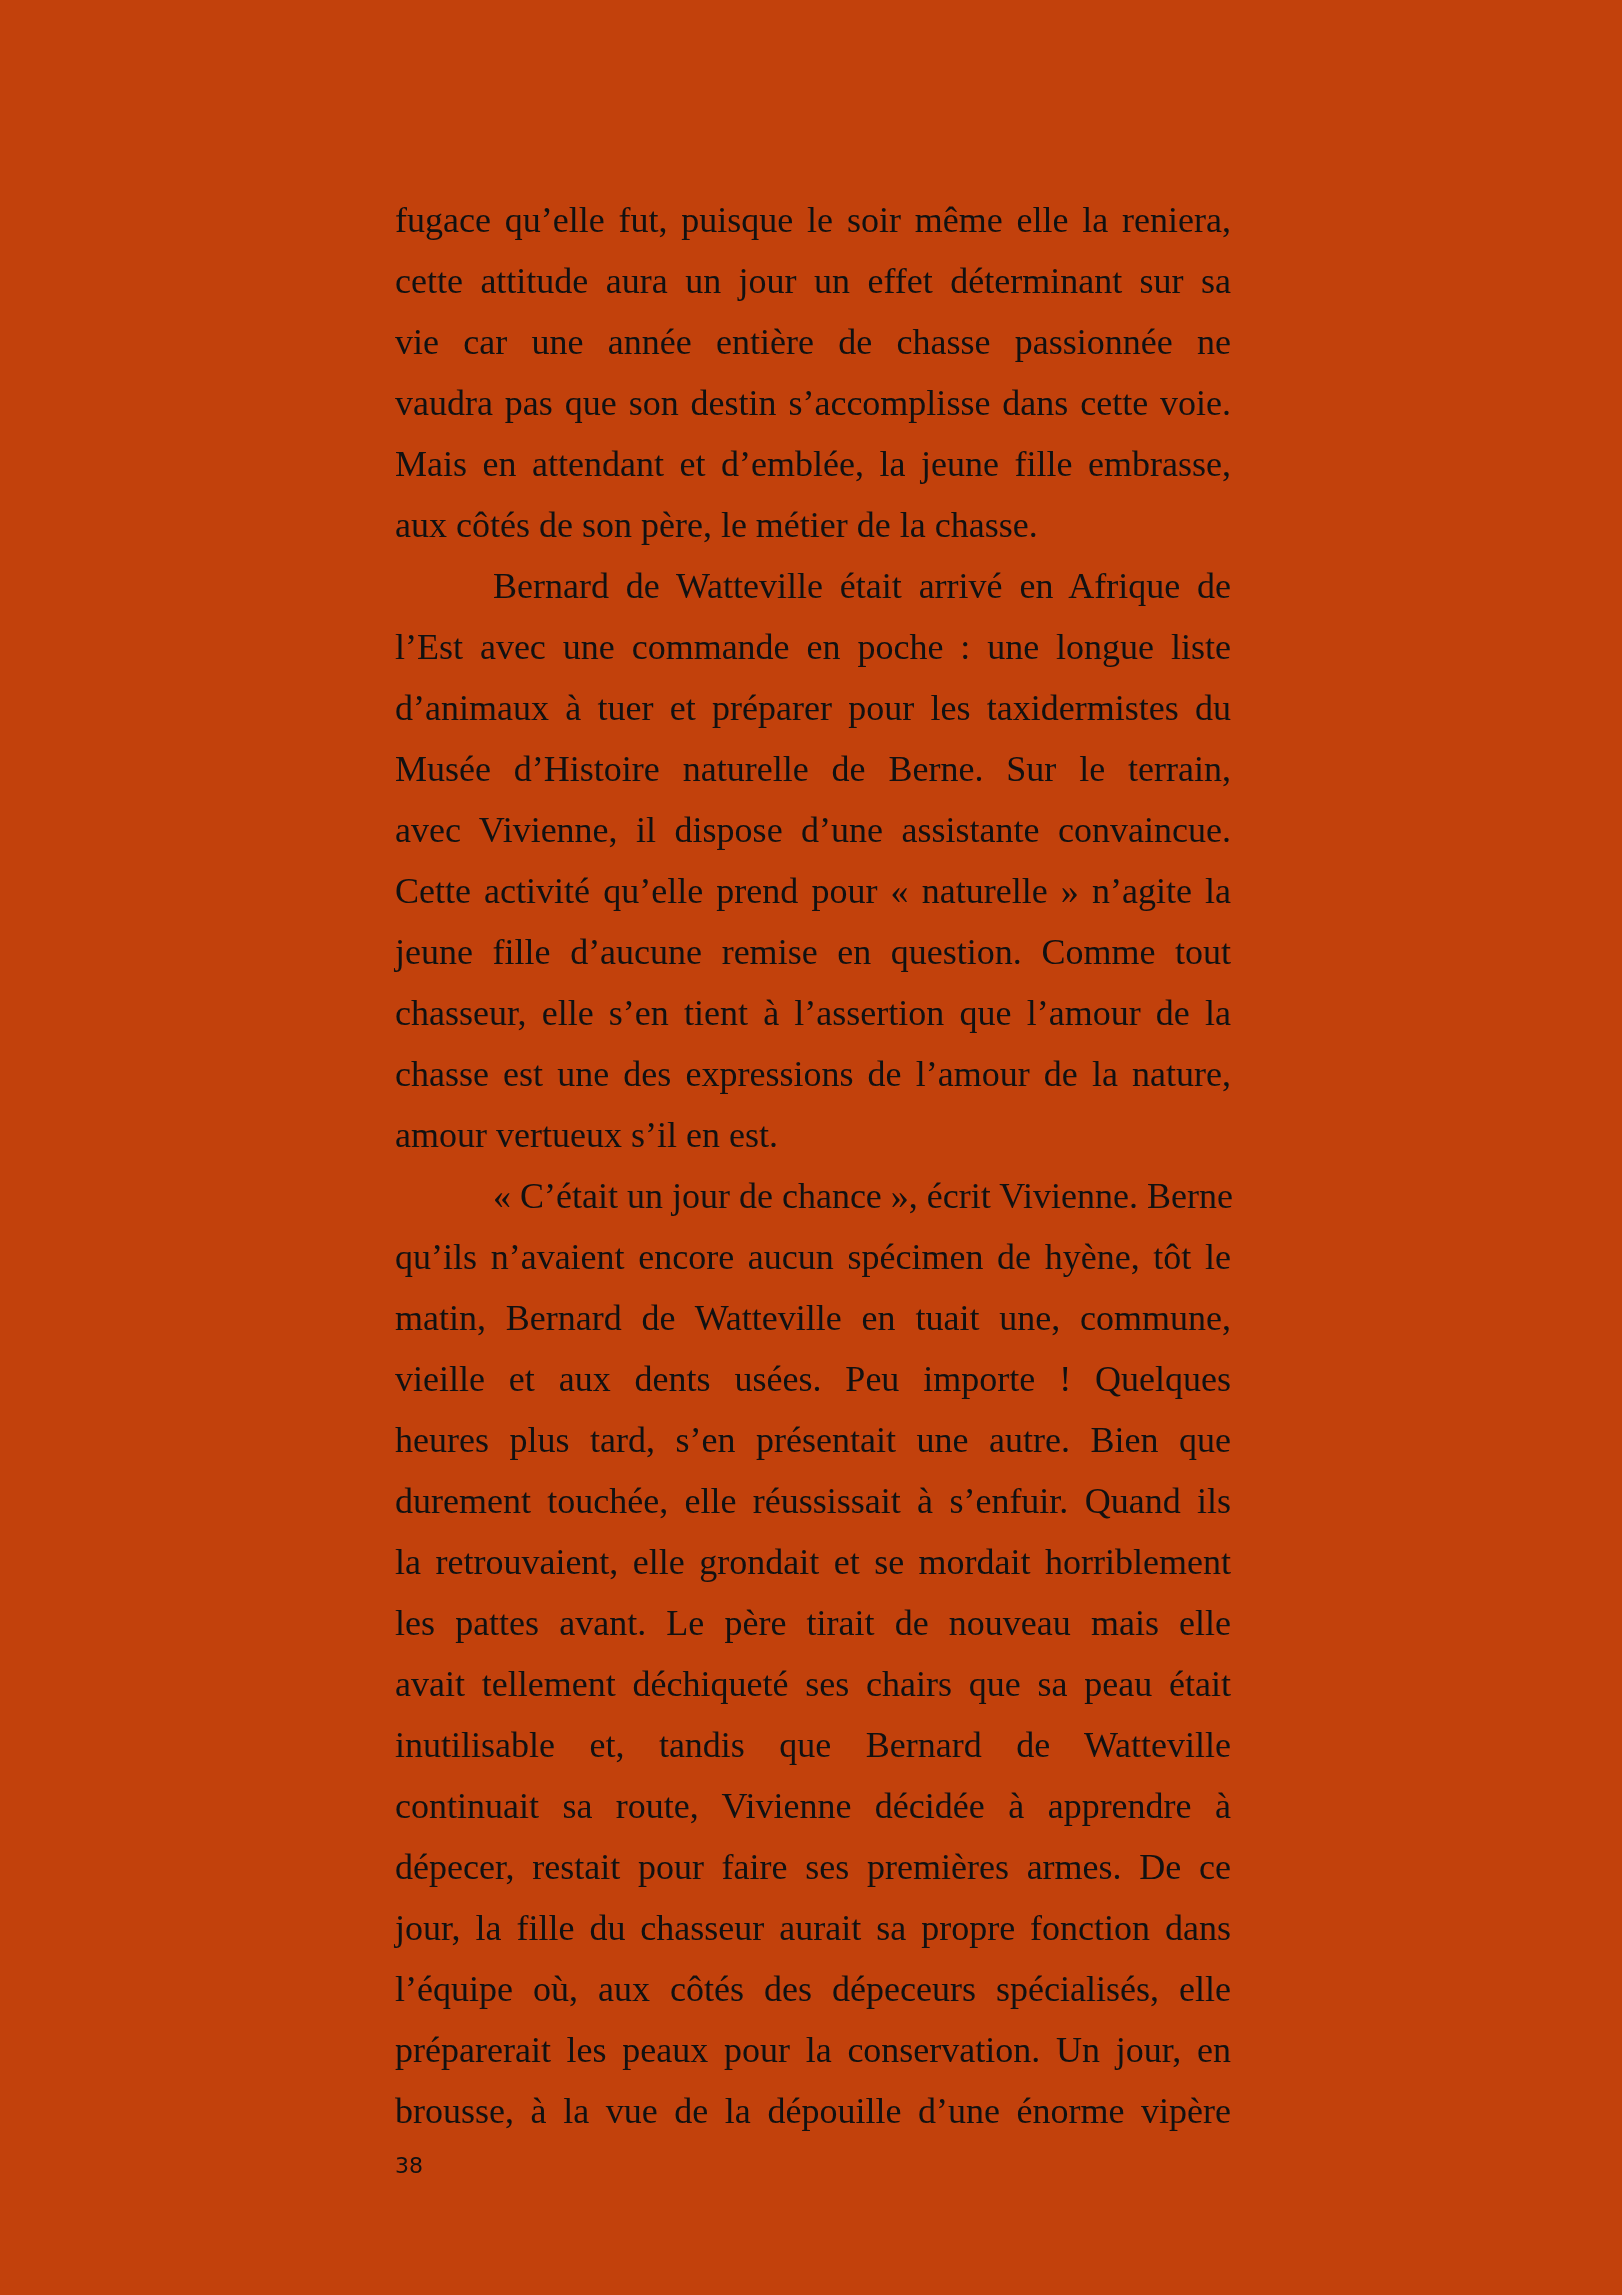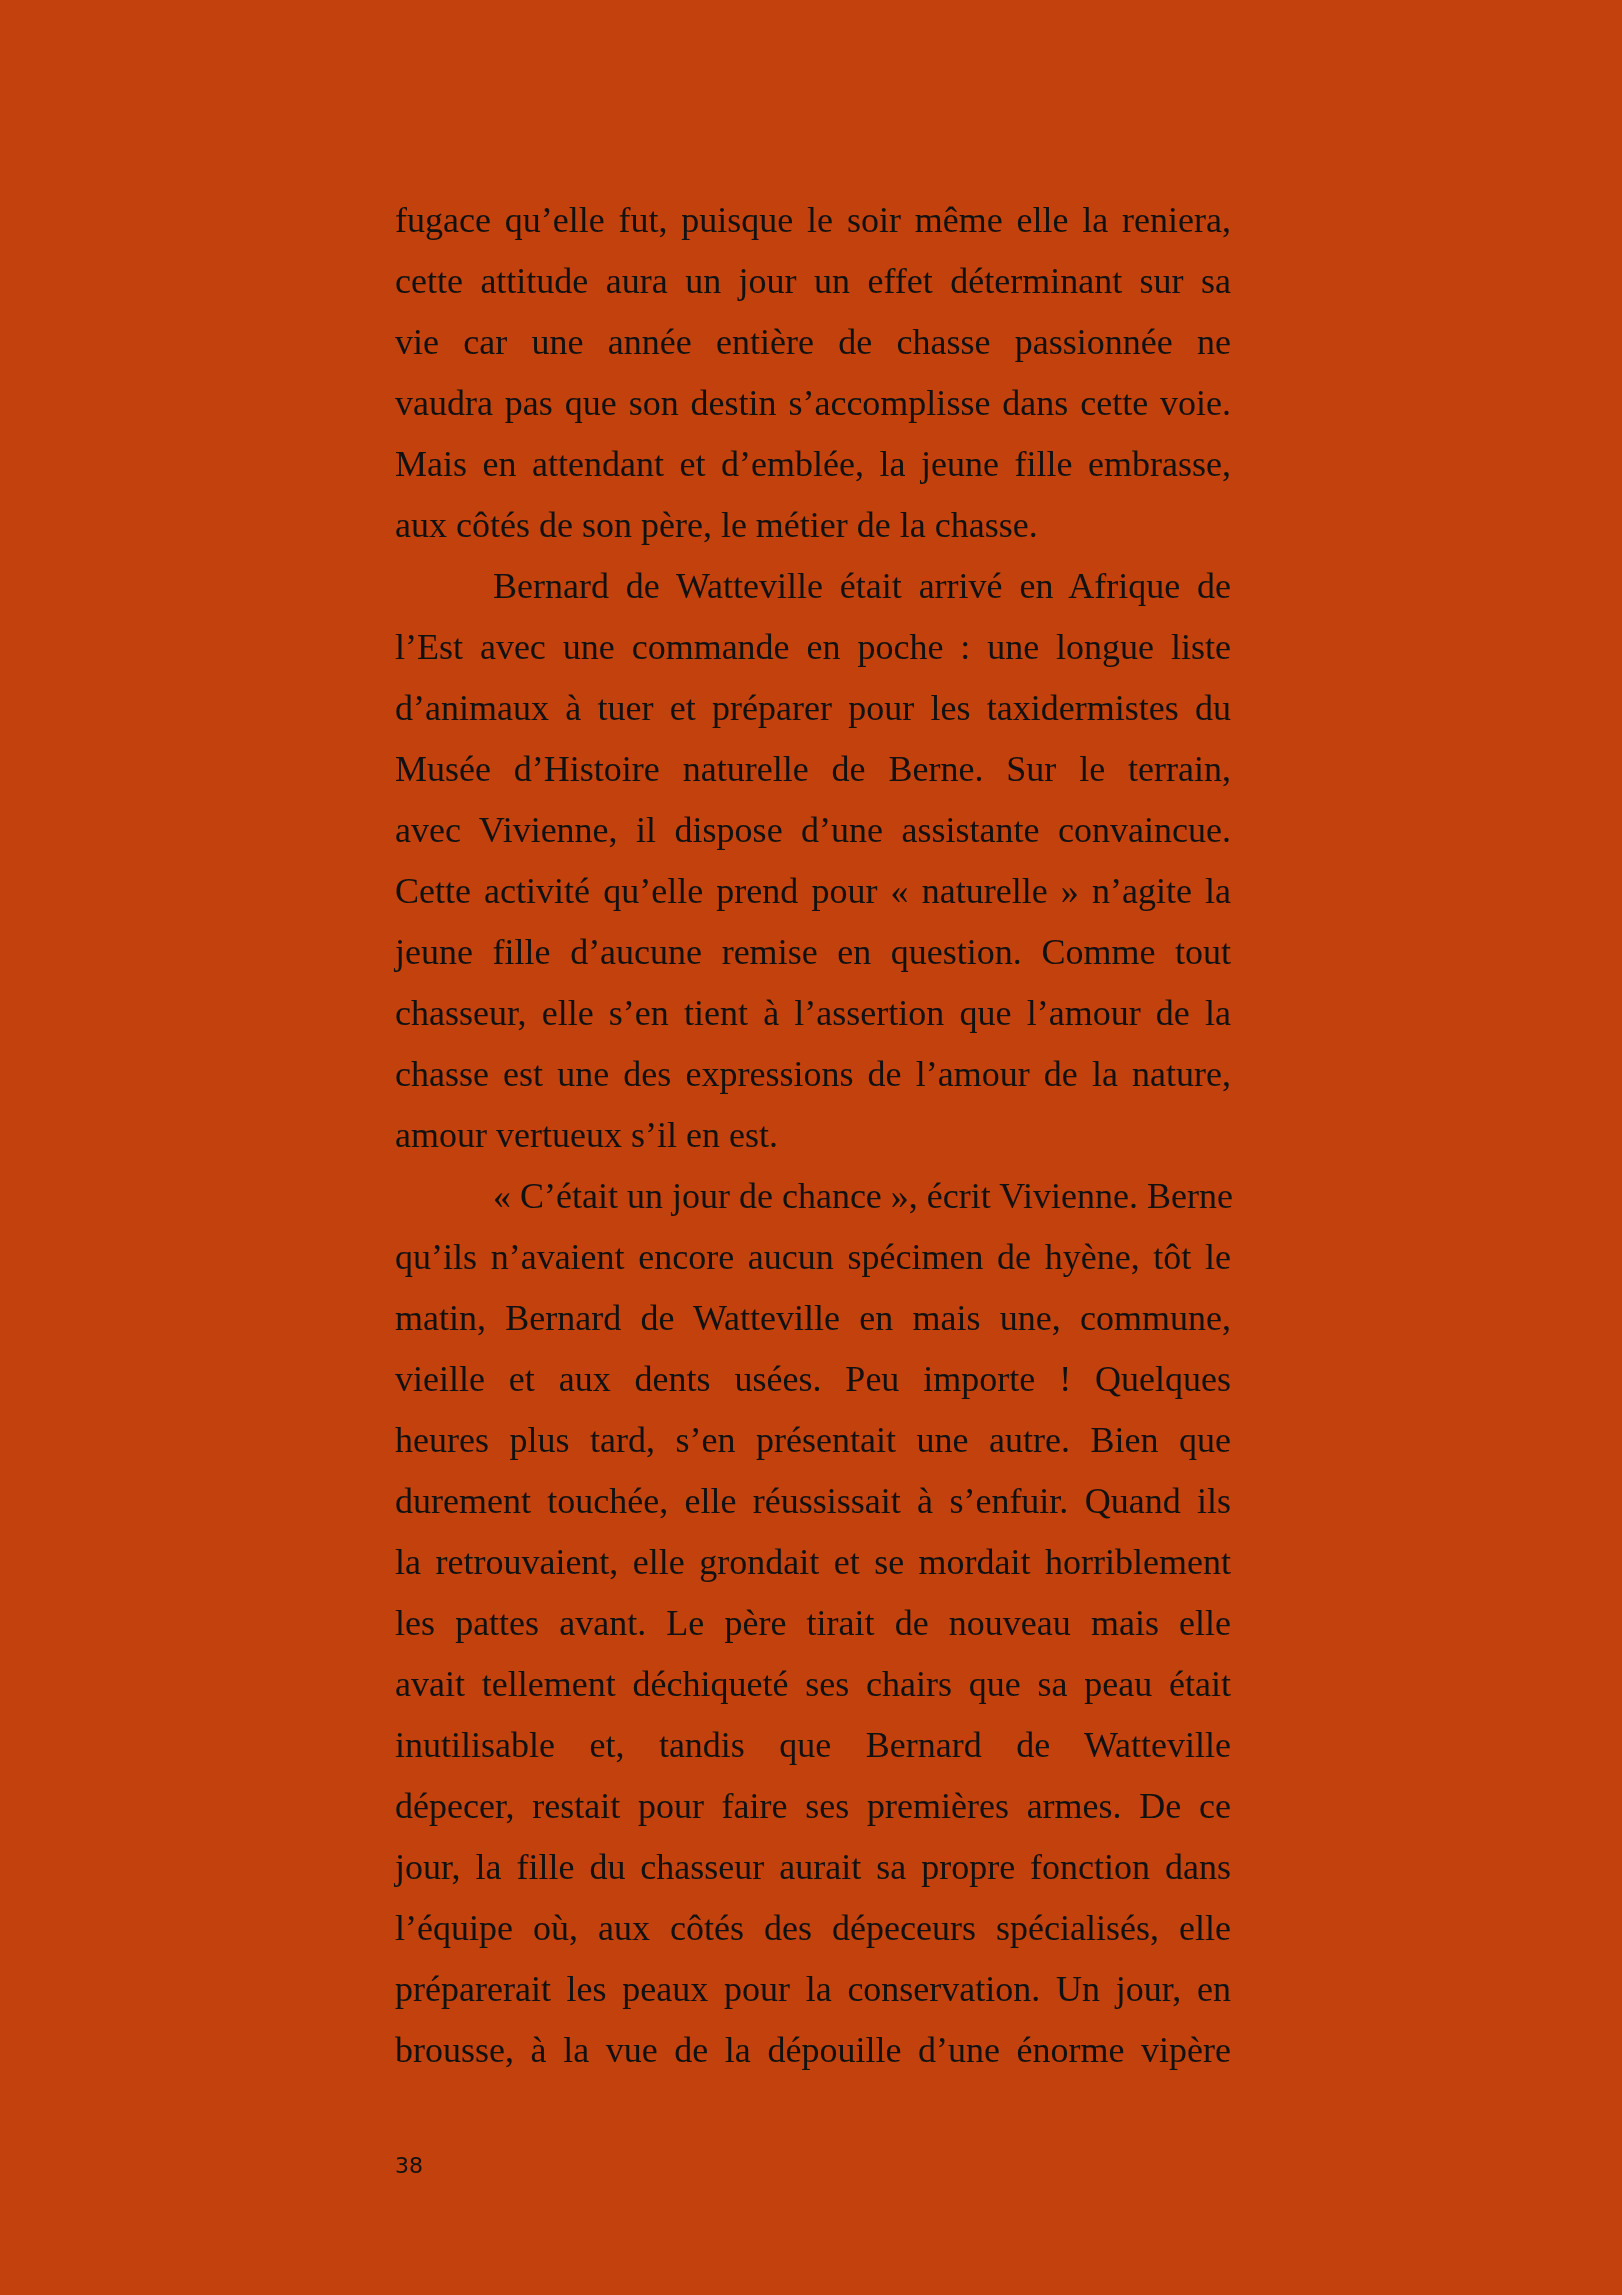--- a/index.html
+++ b/index.html
@@ -80,28 +80,29 @@
       <span class="line">Cette activité qu’elle prend pour « naturelle » n’agite la</span>
       <span class="line">jeune fille d’aucune remise en question. Comme tout</span>
       <span class="line">chasseur, elle s’en tient à l’assertion que l’amour de la</span>
       <span class="line">chasse est une des expressions de l’amour de la nature,</span>
       <span class="line last">amour vertueux s’il en est.</span>
     </div>
 
     <div>
       <span class="line indent">« C’était un jour de chance », écrit Vivienne. Berne</span>
       <span class="line">qu’ils n’avaient encore aucun spécimen de hyène, tôt le</span>
-      <span class="line">matin, Bernard de Watteville en mais une, commune,</span>
+      <span class="line">matin, Bernard de Watteville en tuait une, commune,</span>
       <span class="line">vieille et aux dents usées. Peu importe ! Quelques</span>
       <span class="line">heures plus tard, s’en présentait une autre. Bien que</span>
       <span class="line">durement touchée, elle réussissait à s’enfuir. Quand ils</span>
       <span class="line">la retrouvaient, elle grondait et se mordait horriblement</span>
       <span class="line">les pattes avant. Le père tirait de nouveau mais elle</span>
       <span class="line">avait tellement déchiqueté ses chairs que sa peau était</span>
       <span class="line">inutilisable et, tandis que Bernard de Watteville</span>
+      <span class="line">continuait sa route, Vivienne décidée à apprendre à</span>
       <span class="line">dépecer, restait pour faire ses premières armes. De ce</span>
       <span class="line">jour, la fille du chasseur aurait sa propre fonction dans</span>
       <span class="line">l’équipe où, aux côtés des dépeceurs spécialisés, elle</span>
       <span class="line">préparerait les peaux pour la conservation. Un jour, en</span>
       <span class="line">brousse, à la vue de la dépouille d’une énorme vipère</span>
     </div>
   </div>
 
   <div class="page-number">38</div>
 </div>

